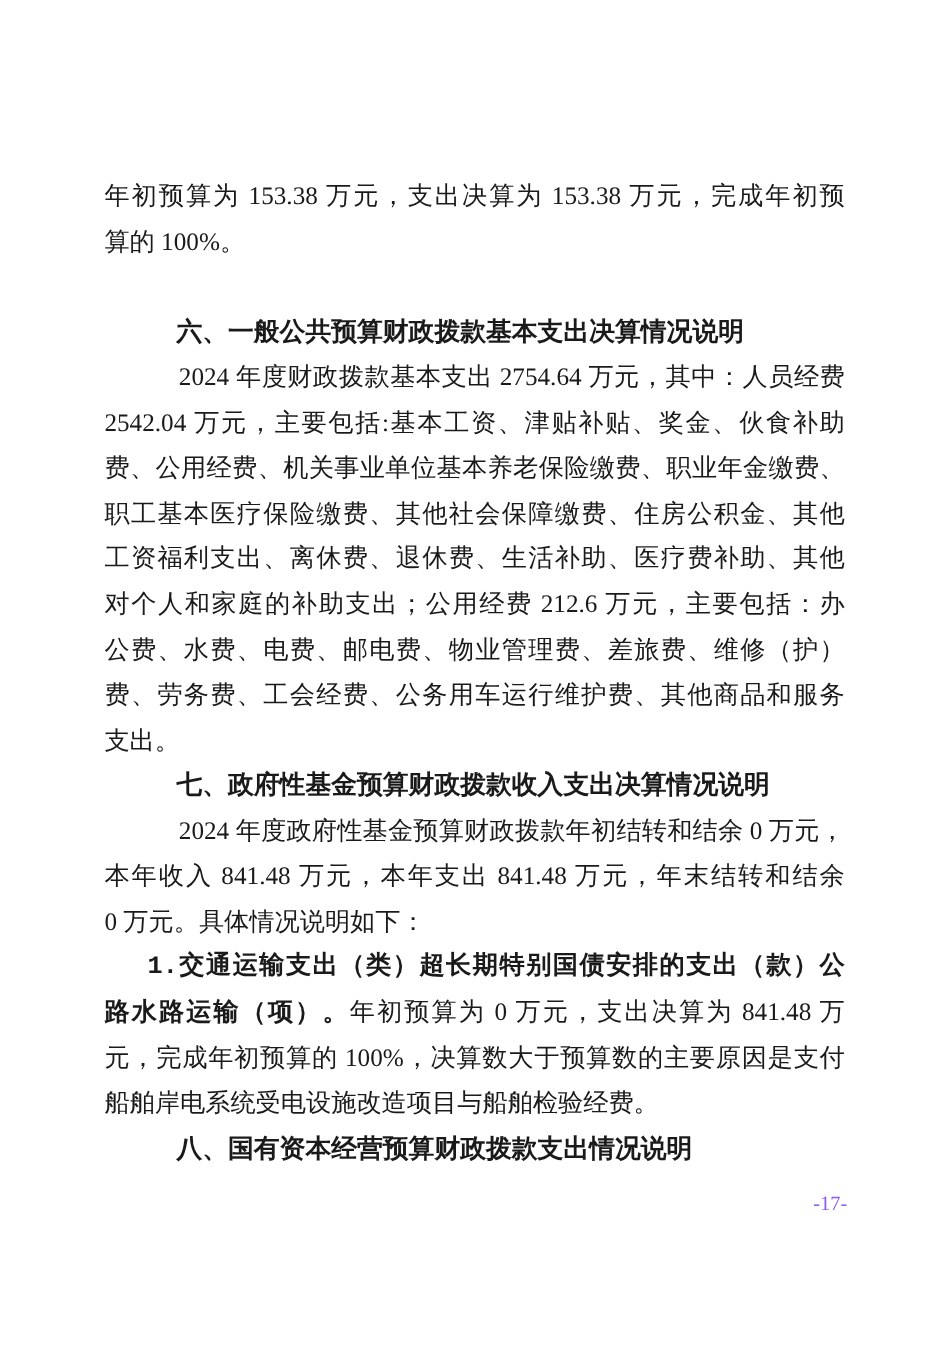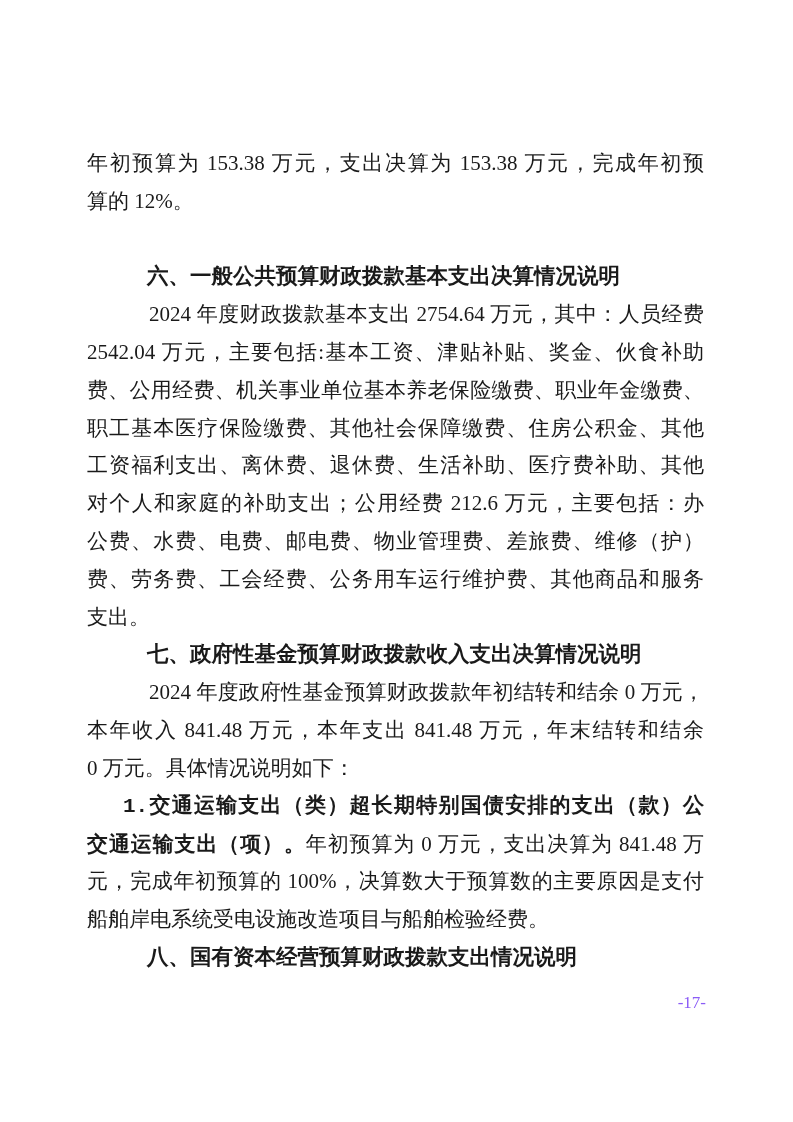--- a/index.html
+++ b/index.html
@@ -58,21 +58,21 @@
     color: #8b5cf6;
   }
 </style>
 </head>
 <body>
 
 <div class="page">
   <div class="textblock">
 
     <div class="line jl">年初预算为 153.38 万元，支出决算为 153.38 万元，完成年初预</div>
-    <div class="line">算的 12%。</div>
+    <div class="line">算的 100%。</div>
 
     <div class="line"></div>
 
     <div class="line heading ind-h">六、一般公共预算财政拨款基本支出决算情况说明</div>
 
     <div class="line jl ind-p">2024 年度财政拨款基本支出 2754.64 万元，其中：人员经费</div>
     <div class="line jl">2542.04 万元，主要包括:基本工资、津贴补贴、奖金、伙食补助</div>
     <div class="line jl">费、公用经费、机关事业单位基本养老保险缴费、职业年金缴费、</div>
     <div class="line jl">职工基本医疗保险缴费、其他社会保障缴费、住房公积金、其他</div>
     <div class="line jl">工资福利支出、离休费、退休费、生活补助、医疗费补助、其他</div>
@@ -81,21 +81,21 @@
     <div class="line jl">费、劳务费、工会经费、公务用车运行维护费、其他商品和服务</div>
     <div class="line">支出。</div>
 
     <div class="line heading ind-h">七、政府性基金预算财政拨款收入支出决算情况说明</div>
 
     <div class="line jl ind-p">2024 年度政府性基金预算财政拨款年初结转和结余 0 万元，</div>
     <div class="line jl">本年收入 841.48 万元，本年支出 841.48 万元，年末结转和结余</div>
     <div class="line">0 万元。具体情况说明如下：</div>
 
     <div class="line jl ind-n bold-run">1.交通运输支出（类）超长期特别国债安排的支出（款）公</div>
-    <div class="line jl"><span class="bold-run">交通运输支出（项）。</span><span>年初预算为 0 万元，支出决算为 841.48 万</span></div>
+    <div class="line jl"><span class="bold-run">路水路运输（项）。</span><span>年初预算为 0 万元，支出决算为 841.48 万</span></div>
     <div class="line jl">元，完成年初预算的 100%，决算数大于预算数的主要原因是支付</div>
     <div class="line">船舶岸电系统受电设施改造项目与船舶检验经费。</div>
 
     <div class="line heading ind-h">八、国有资本经营预算财政拨款支出情况说明</div>
 
   </div>
 
   <div class="footer">-17-</div>
 </div>
 

